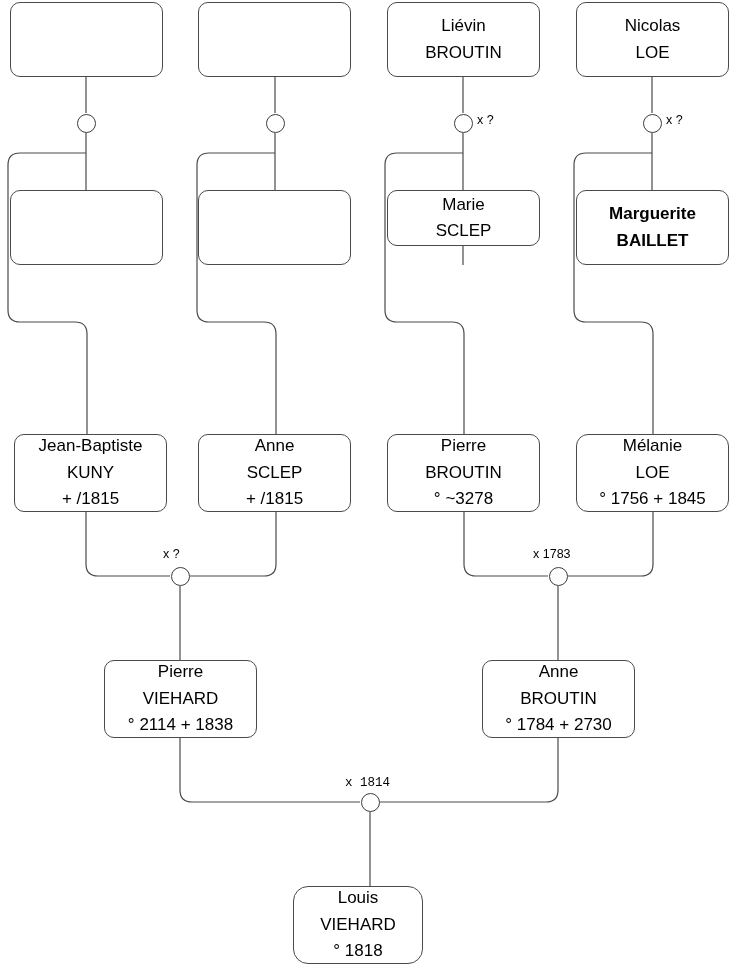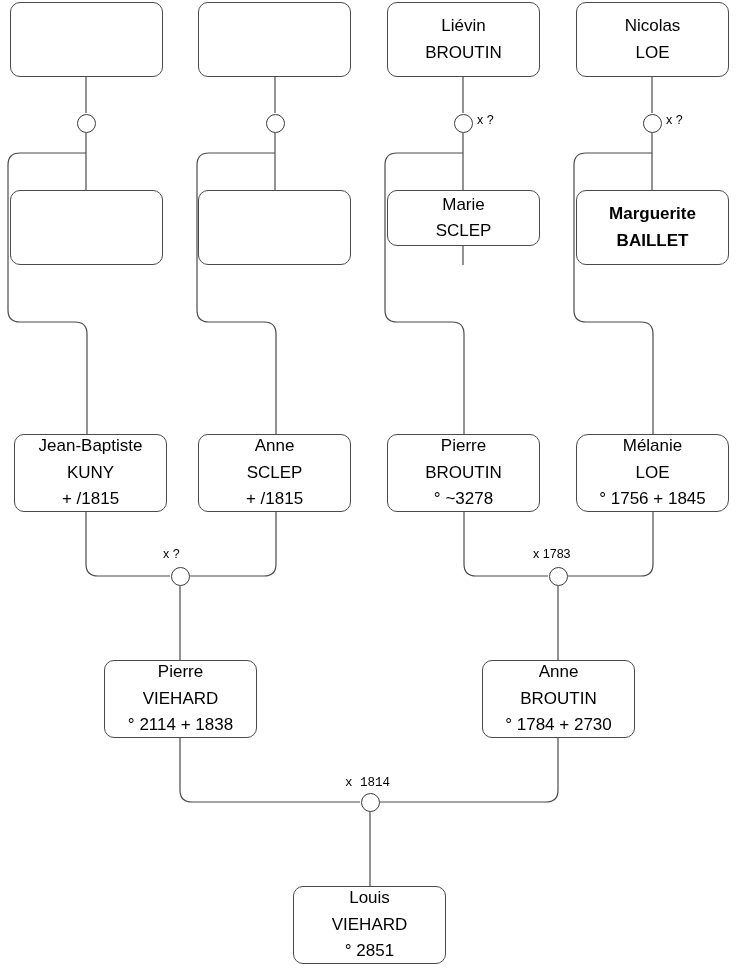--- a/index.html
+++ b/index.html
@@ -137,24 +137,24 @@
       <div class="person-box" style="left: 104px; top: 660px; width: 153px; height: 78px;">
         <div class="person-line">Pierre</div>
         <div class="person-line">VIEHARD</div>
         <div class="person-line">° 2114 + 1838</div>
       </div>
       <div class="person-box" style="left: 482px; top: 660px; width: 153px; height: 78px;">
         <div class="person-line">Anne</div>
         <div class="person-line">BROUTIN</div>
         <div class="person-line">° 1784 + 2730</div>
       </div>
-      <div class="person-box" style="left: 293px; top: 886px; width: 153px; height: 78px;">
+      <div class="person-box" style="left: 293px; top: 886px; width: 130px; height: 78px; border-radius: 15px;">
         <div class="person-line">Louis</div>
         <div class="person-line">VIEHARD</div>
-        <div class="person-line">° 2851</div>
+        <div class="person-line">° 1818</div>
       </div>
     </div>
   <div id="unions-layer">
       <div class="union-node" style="left: 76.5px; top: 113.5px;"></div>
       <div class="union-node" style="left: 265.5px; top: 113.5px;"></div>
       <div class="union-node" style="left: 453.5px; top: 113.5px;"></div>
       <div class="union-label" style="left: 477px; top: 113px;">x ?</div>
       <div class="union-node" style="left: 642.5px; top: 113.5px;"></div>
       <div class="union-label" style="left: 666px; top: 113px;">x ?</div>
       <div class="union-node" style="left: 170.5px; top: 566.5px;"></div>

